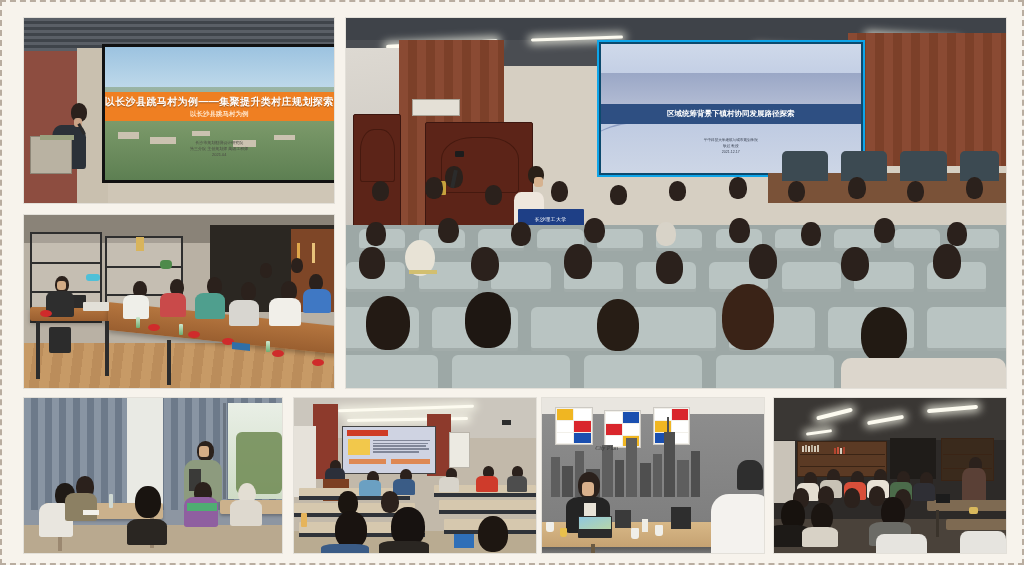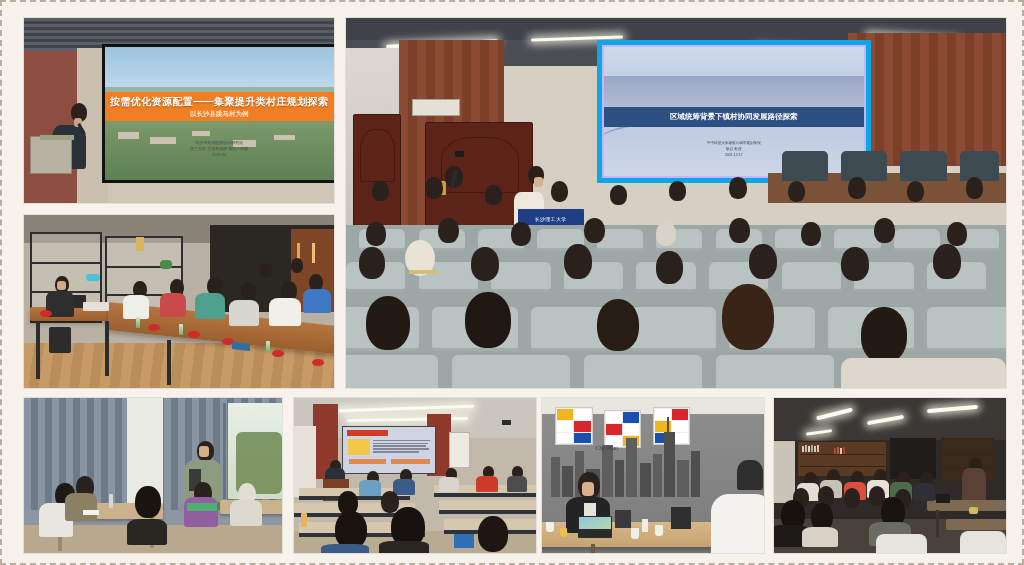--- a/index.html
+++ b/index.html
@@ -57,21 +57,21 @@
 
   
   #p2 .ceilA{position:absolute;left:0;top:0;width:100%;height:13%;background:#4a4d52;}
   #p2 .ceilpanel{position:absolute;background:#5b5f63;}
   #p2 .wallwood{position:absolute;background:
     repeating-linear-gradient(90deg,#8a4a33 0 9px,#7c4029 9px 18px);}
   #p2 .marble{position:absolute;background:linear-gradient(170deg,#ddd9d2,#c5c0b8);}
   #p2 .door{position:absolute;background:#5c2418;border:1px solid #3d1710;border-radius:2px;}
   #p2 .door:after{content:"";position:absolute;left:14%;top:10%;width:72%;height:36%;
     border:1px solid #45190f;border-radius:40% 40% 6% 6%;}
-  #p2 .stagescreen{position:absolute;background:#c4b5fd;border:5px solid #0ea5e9;}
+  #p2 .stagescreen{position:absolute;background:#0c4a6e;border:2px solid #0ea5e9;}
   #p2 .sslide{position:absolute;inset:2px;
     background:linear-gradient(180deg,#cfd9ea 0%,#b9c6e0 45%,#cdd6e6 100%);overflow:hidden;}
   #p2 .smount{position:absolute;left:0;top:22%;width:100%;height:30%;
     background:linear-gradient(180deg,#9aa7c6,#b6bfd6);}
   #p2 .sband{position:absolute;left:0;top:46%;width:100%;height:16%;
     background:#2e4f82;display:flex;align-items:center;justify-content:center;}
   #p2 .sband span{color:#fff;font-size:7.5px;font-weight:bold;white-space:nowrap;}
   #p2 .scred{position:absolute;left:0;top:72%;width:100%;text-align:center;
     color:#3a4252;font-size:3.6px;line-height:1.7;}
   #p2 .podium{position:absolute;background:#d9d2c6;border-radius:2px;}
@@ -162,21 +162,21 @@
         <div class="sky"></div>
         <div class="hills"></div>
         <div class="village"></div>
         <div class="vrow" style="left:6%;top:64%;width:9%;height:5%;"></div>
         <div class="vrow" style="left:20%;top:68%;width:11%;height:5%;"></div>
         <div class="vrow" style="left:38%;top:63%;width:8%;height:4%;"></div>
         <div class="vrow" style="left:56%;top:70%;width:10%;height:5%;"></div>
         <div class="vrow" style="left:74%;top:66%;width:9%;height:4%;"></div>
 
         <div class="orangebar">
-          <div class="t1">按需优化资源配置——集聚提升类村庄规划探索</div>
+          <div class="t1">以长沙县跳马村为例——集聚提升类村庄规划探索</div>
           <div class="t2">以长沙县跳马村为例</div>
         </div>
         <div class="credits">
           <div>长沙市规划勘测设计研究院</div>
           <div>第三分院  主创规划师  高级工程师</div>
           <div>2021.04</div>
         </div>
       </div>
 
       <div class="head" style="left:15%;top:46%;width:16px;height:19px;"></div>

